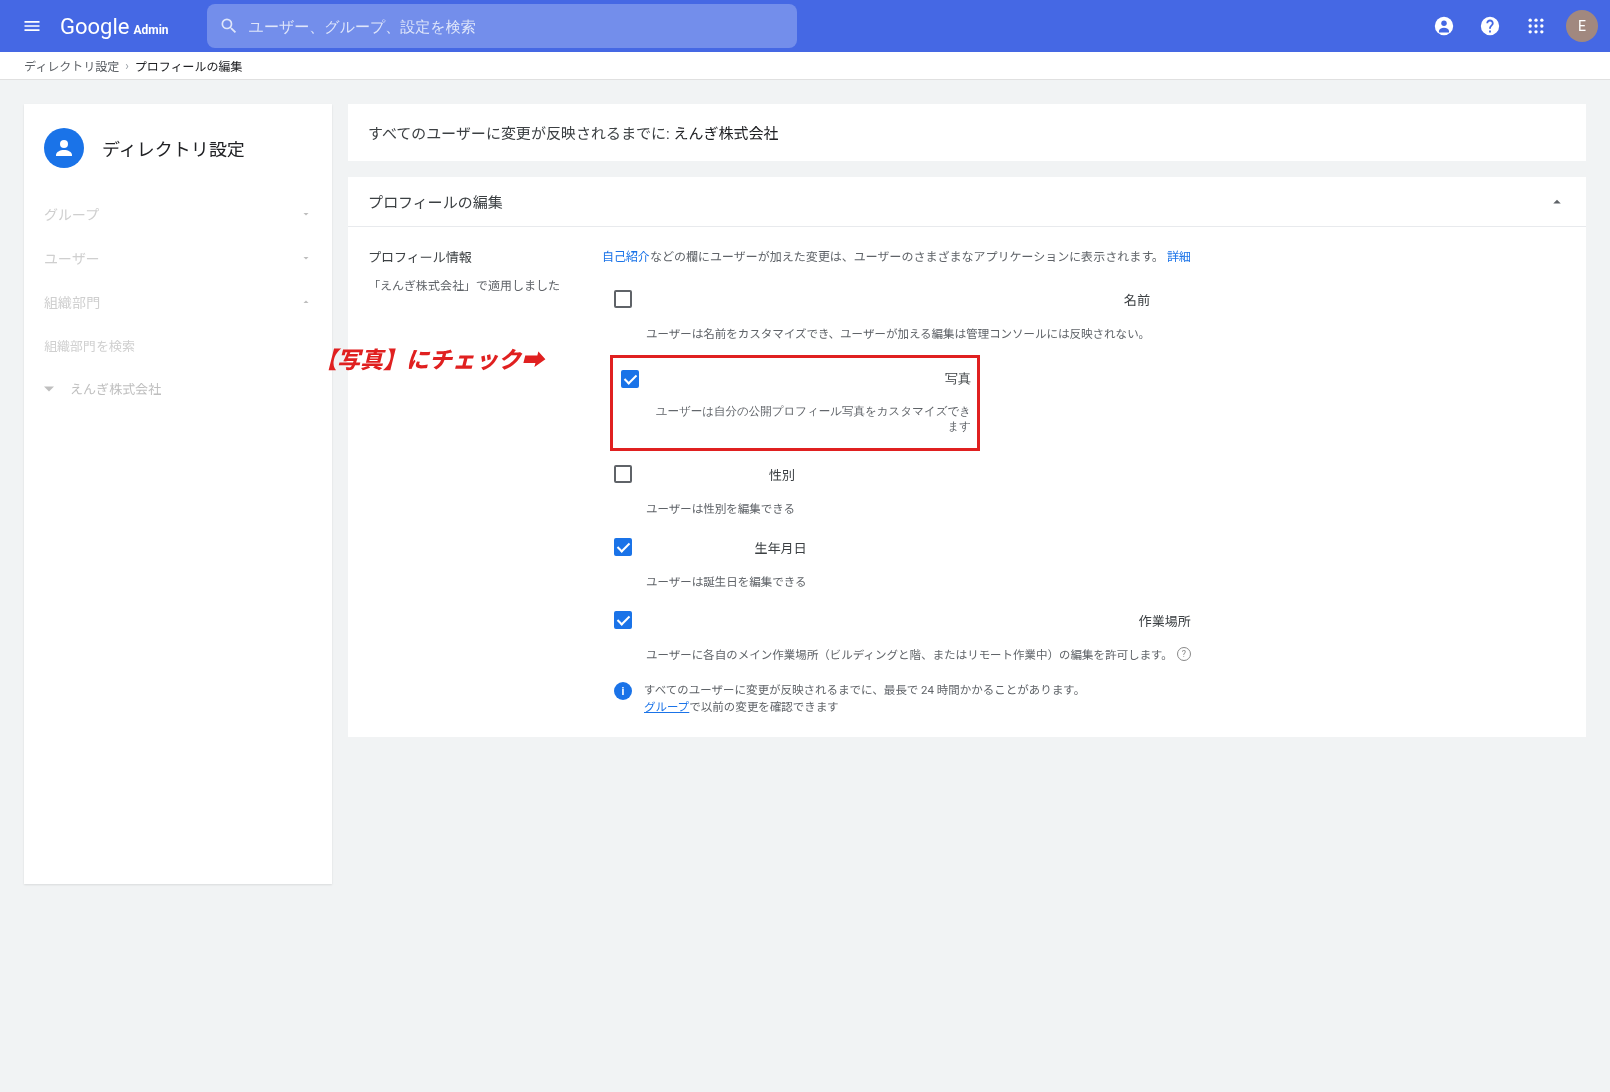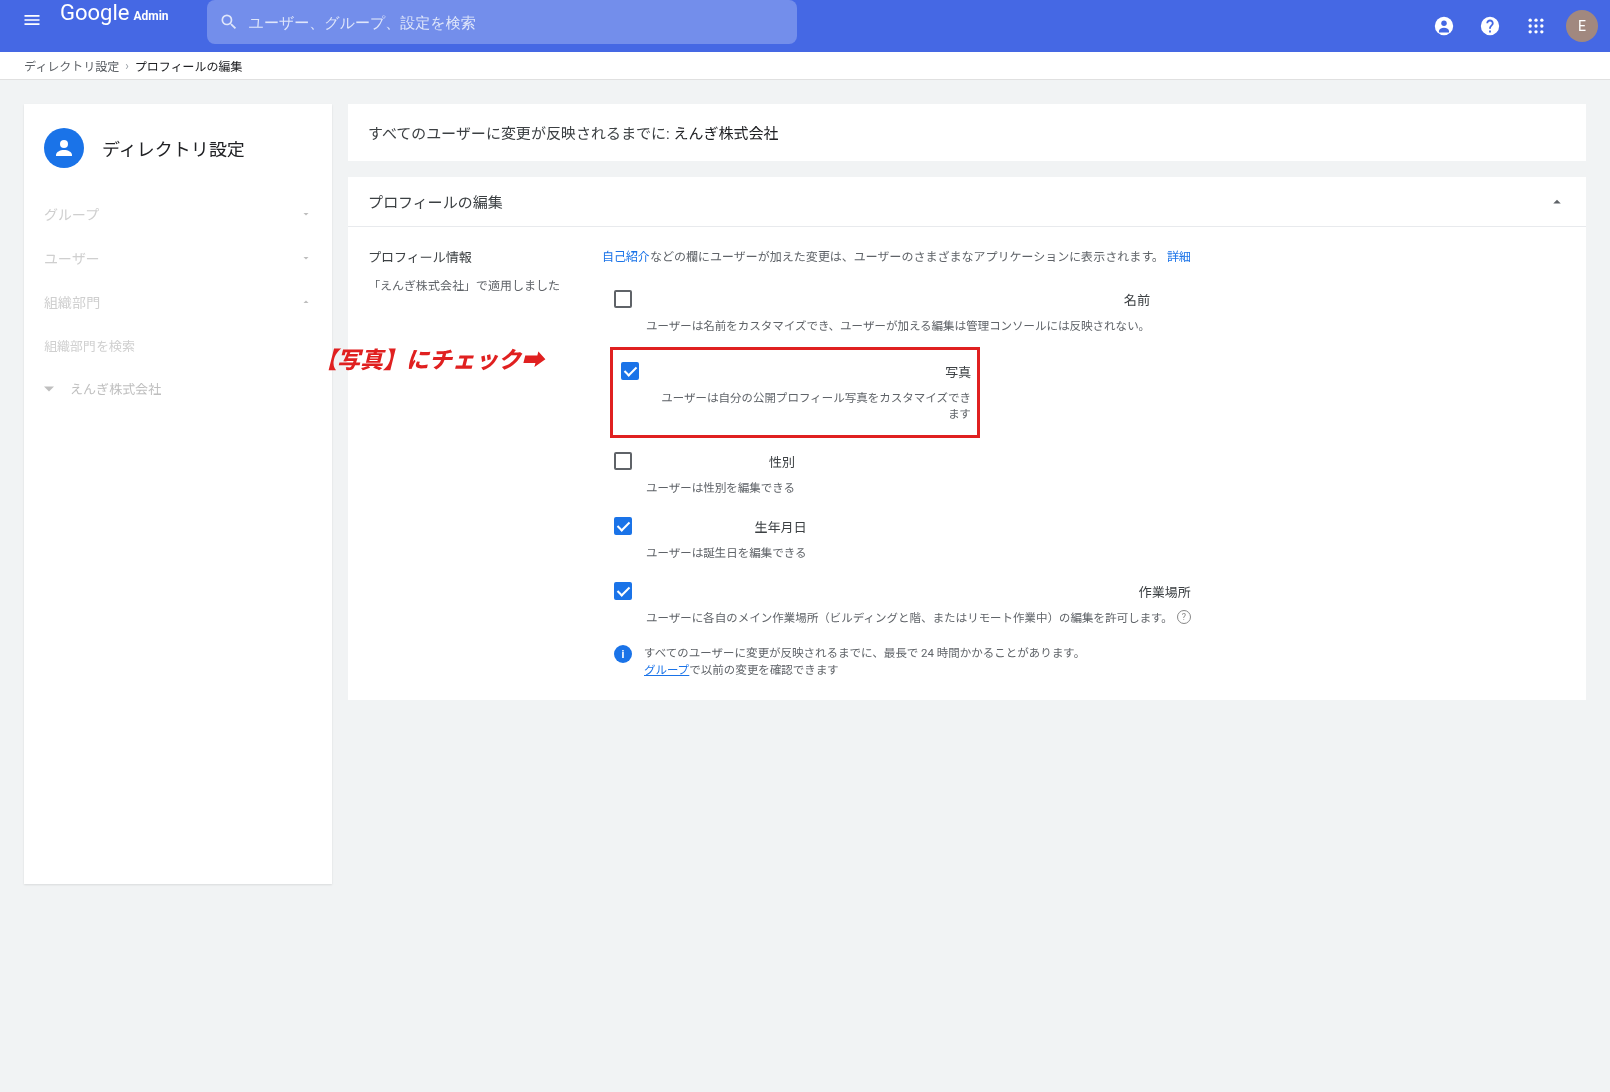--- a/index.html
+++ b/index.html
@@ -1,19 +1,19 @@
 <!DOCTYPE html>
 <html><head>
 <meta charset="utf-8">
 <style>
 * { box-sizing: border-box; margin: 0; padding: 0; }
 body { font-family: 'Roboto', 'Noto Sans JP', Arial, sans-serif; background: #f1f3f4; color: #202124; font-size: 14px; }
 
 
-.header { background: #4568e4; height: 52px; display: flex; padding: 0 12px; gap: 8px; }
+.header { background: #4568e4; height: 52px; display: flex; align-items: center; padding: 0 12px; gap: 8px; }
 .menu-icon { width: 40px; height: 40px; display:flex; align-items:center; justify-content:center; color:#fff; cursor:pointer; border-radius: 50%; }
 .logo { color: #fff; font-size: 22px; display: flex; align-items: baseline; gap: 4px; cursor:pointer; }
 .logo-google { font-weight: 400; }
 .logo-admin { font-weight: 700; font-size: 12px; }
 .search-box { background: rgba(255,255,255,0.25); height: 44px; border-radius: 8px; flex: 0 0 590px; display:flex; align-items:center; padding: 0 12px; margin-left: 30px; }
 .search-box input { background: transparent; border: none; outline: none; color: #fff; font-size: 15px; flex:1; margin-left: 10px; }
 .search-box input::placeholder { color: #dfe6fa; }
 .header-spacer { flex: 1; }
 .header-icons { display:flex; align-items:center; gap: 14px; }
 .header-icon-btn { width: 32px; height: 32px; display:flex; align-items:center; justify-content:center; color:#fff; cursor:pointer; border-radius:50%; }
@@ -54,21 +54,21 @@
 .right-col { flex:1; }
 .section-title { font-size:13px; color:#3c4043; margin-bottom:10px; }
 .desc-line { font-size:12px; color:#5f6368; margin-bottom:18px; }
 .desc-line .link { color:#1a73e8; cursor:pointer; }
 
 .check-row { display:flex; gap:14px; padding: 8px 0 14px 12px; text-align: right; }
 .checkbox { width:18px; height:18px; border:2px solid #5f6368; border-radius:2px; flex-shrink:0; cursor:pointer; position:relative; }
 .checkbox.checked { background:#1a73e8; border-color:#1a73e8; }
 .checkbox.checked::after { content:''; position:absolute; left:4px; top:0px; width:5px; height:10px; border:solid #fff; border-width:0 2px 2px 0; transform:rotate(45deg); }
 .check-text .ct-label { font-size:13px; color:#3c4043; }
-.check-text .ct-desc { font-size:11.5px; color:#5f6368; margin-top:8px; display:flex; align-items:center; gap:4px; }
+.check-text .ct-desc { font-size:11.5px; color:#5f6368; margin-top:16px; display:flex; align-items:center; gap:4px; }
 .help-ic { width:14px; height:14px; border:1.3px solid #888; border-radius:50%; display:inline-flex; align-items:center; justify-content:center; font-size:9px; color:#888; cursor:pointer; }
 
 .highlight-box { border:3px solid #e02020; padding: 4px 6px 0 6px; margin: 0 0 6px 8px; width: 370px; }
 
 .info-row { display:flex; gap:12px; padding: 6px 0 0 12px; }
 .info-ic { width:18px; height:18px; border-radius:50%; background:#1a73e8; color:#fff; display:flex; align-items:center; justify-content:center; font-size:11px; flex-shrink:0; font-weight:bold; }
 .info-text { font-size:11.5px; color:#5f6368; line-height:1.5; }
 .info-text .link { color:#1a73e8; text-decoration:underline; cursor:pointer; }
 
 .footer-bar { background:#eef3fc; padding: 14px 18px; display:flex; align-items:center; justify-content:flex-end; gap: 20px; }
@@ -209,21 +209,21 @@
 
           <div class="check-row">
             <div class="checkbox"></div>
             <div class="check-text">
               <div class="ct-label">名前</div>
               <div class="ct-desc">ユーザーは名前をカスタマイズでき、ユーザーが加える編集は管理コンソールには反映されない。</div>
             </div>
           </div>
 
           <div class="highlight-box">
-            <div class="check-row" style="padding-left:2px;">
+            <div class="check-row" style="padding-left:2px;font-family:Liberation Serif, serif;">
               <div class="checkbox checked"></div>
               <div class="check-text">
                 <div class="ct-label">写真</div>
                 <div class="ct-desc">ユーザーは自分の公開プロフィール写真をカスタマイズできます</div>
               </div>
             </div>
           </div>
 
           <div class="check-row">
             <div class="checkbox"></div>

